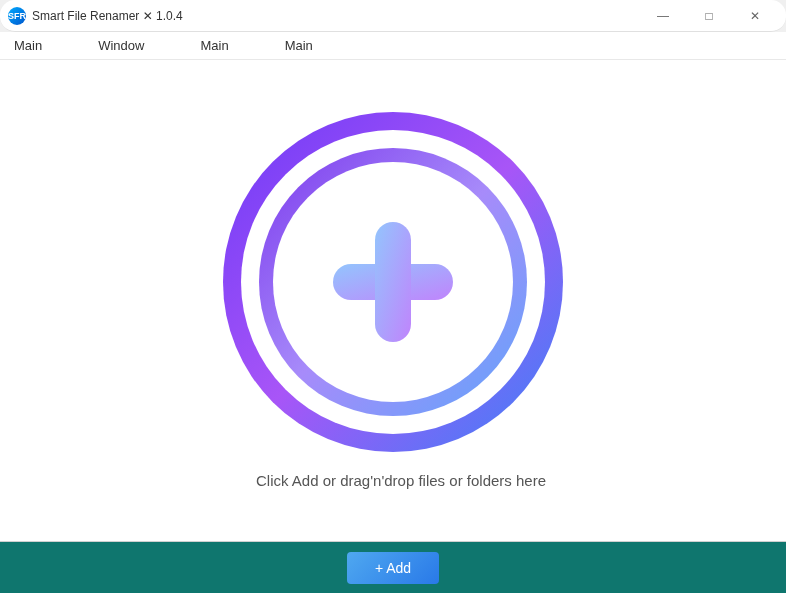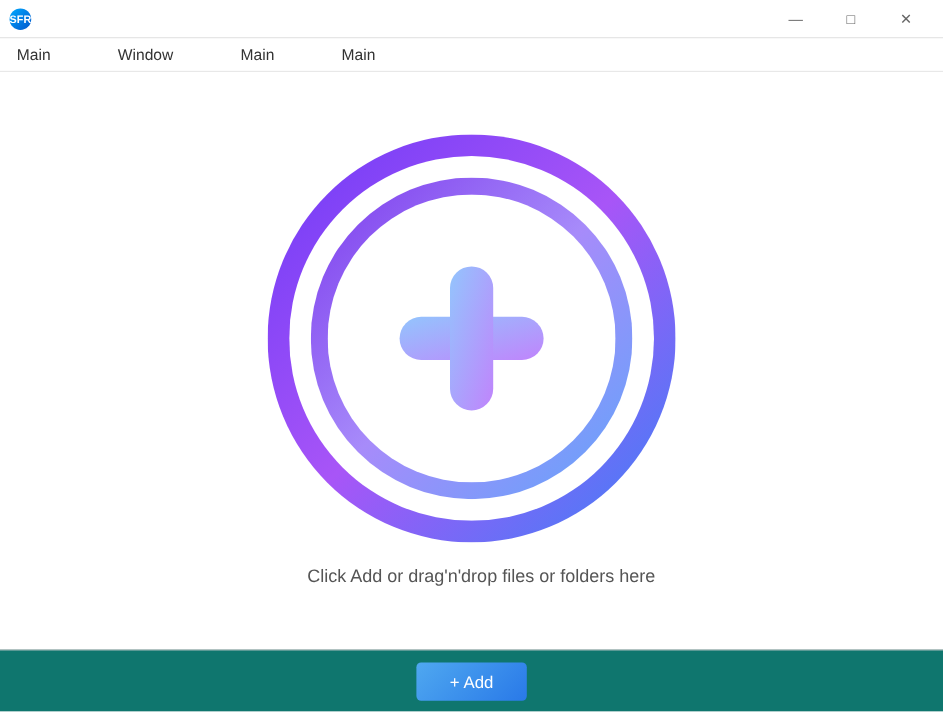--- a/index.html
+++ b/index.html
@@ -21,20 +21,21 @@
     
     .title-bar {
       display: flex;
       align-items: center;
       justify-content: space-between;
       background: #ffffff;
       height: 32px;
       padding: 0 8px;
       border-bottom: 1px solid #e0e0e0;
       user-select: none;
+      border-radius: 15px;
     }
 
     .title-bar-left {
       display: flex;
       align-items: center;
       gap: 6px;
     }
 
     .app-icon {
       width: 18px;
@@ -167,20 +168,21 @@
     }
   </style>
 </head>
 <body>
 
 <div class="title-bar">
   <div class="title-bar-left">
     <div class="app-icon">
       <span style="font-size:9px; font-weight:bold;">SFR</span>
     </div>
+    <span class="title-text">Smart File Renamer  ✕  1.0.4</span>
   </div>
   <div class="title-bar-controls">
     <button class="title-btn">—</button>
     <button class="title-btn">□</button>
     <button class="title-btn close">✕</button>
   </div>
 </div>
 
 <div class="menu-bar">
   <div class="menu-item">Main</div>

